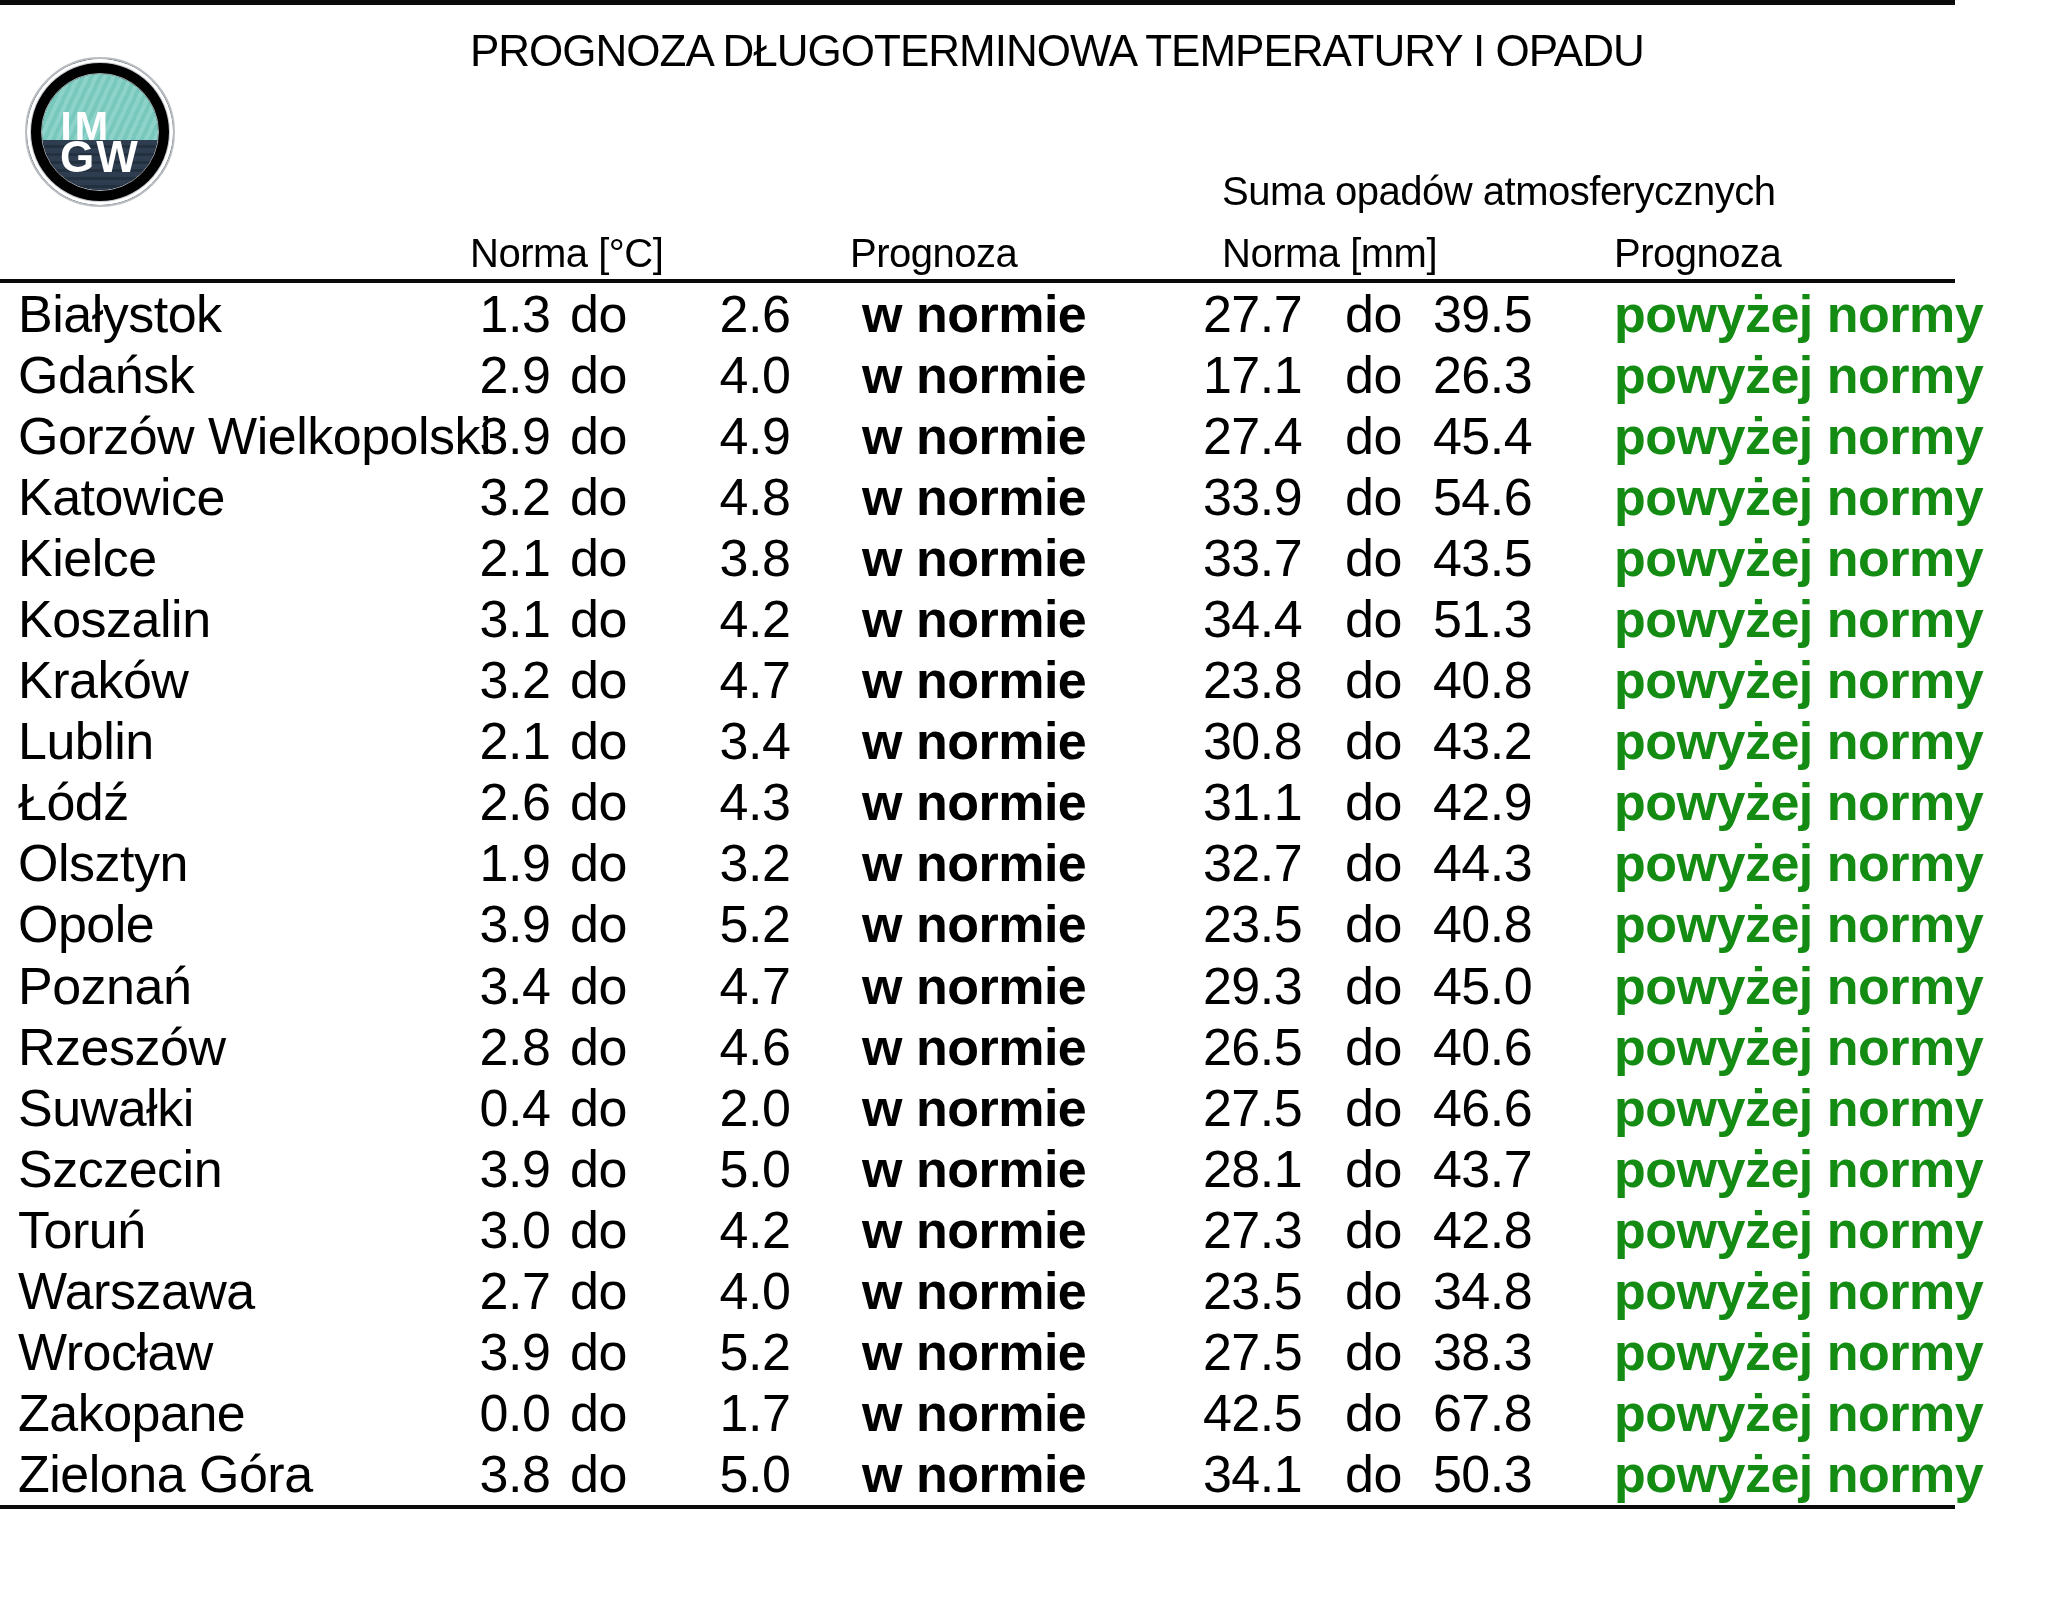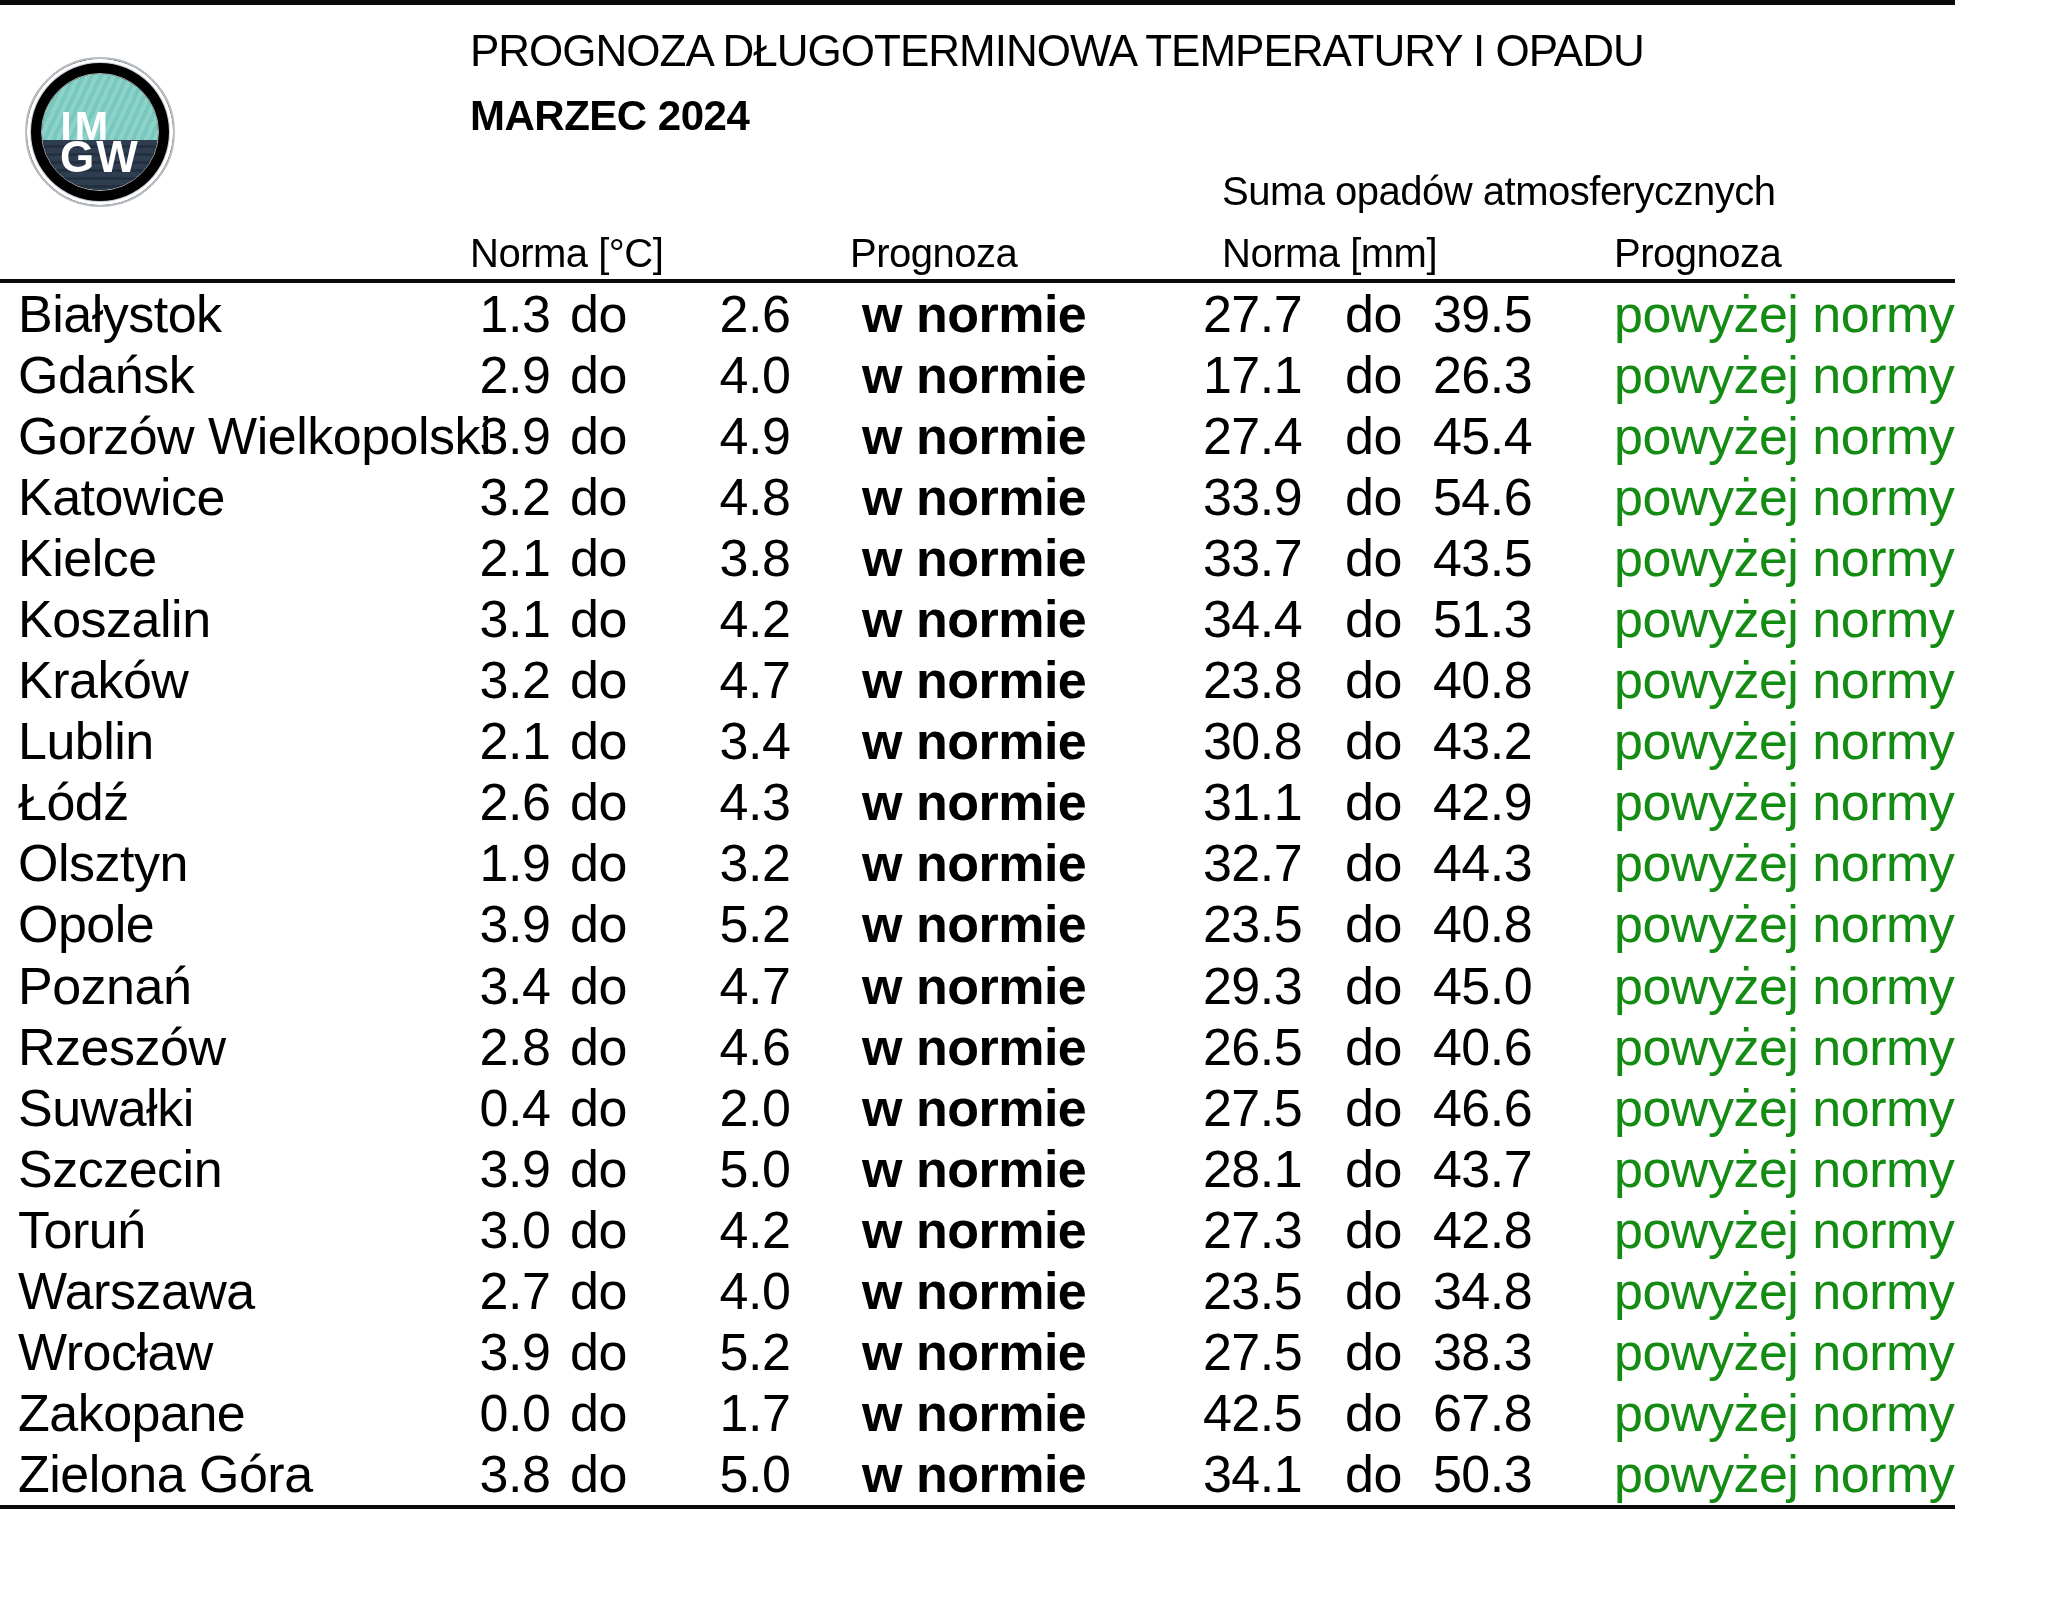--- a/index.html
+++ b/index.html
@@ -75,40 +75,39 @@
   
   .tbody{
     position:absolute;left:0;top:283px;width:2048px;
     display:flex;flex-direction:column;
   }
   .row{height:61.1px;font-size:52px;letter-spacing:-0.5px;}
   .cell-city{padding-left:18px;white-space:nowrap;}
   .cell-num{text-align:center;white-space:nowrap;}
   .cell-do{text-align:left;white-space:nowrap;}
   .cell-t-forecast{padding-left:52px;font-weight:700;white-space:nowrap;}
-  .cell-p-forecast{padding-left:49px;font-weight:400;color:var(--forecast-green,#148c14);white-space:nowrap;}
+  .cell-p-forecast{padding-left:49px;font-weight:700;color:var(--forecast-green,#148c14);white-space:nowrap;}
 </style>
 </head>
 <body>
 
 <div class="page">
 
   <div class="top-bar"></div>
 
   <div class="logo">
     <div class="logo-inner">
       <div class="logo-top"></div>
       <div class="logo-bottom"></div>
       <div class="logo-im">IM</div>
       <div class="logo-gw">GW</div>
     </div>
   </div>
 
   <div class="title">PROGNOZA DŁUGOTERMINOWA TEMPERATURY I OPADU</div>
-  <div class="subtitle">MARZEC 2024</div>
 
   <div class="grid section-row">
     <div class="hdr span-precip">Suma opadów atmosferycznych</div>
   </div>
 
   <div class="grid norm-row">
     <div class="hdr span-temp-norm">Norma [°C]</div>
     <div class="hdr col-t-forecast-h">Prognoza</div>
     <div class="hdr span-precip-norm">Norma [mm]</div>
     <div class="hdr col-p-forecast-h">Prognoza</div>

